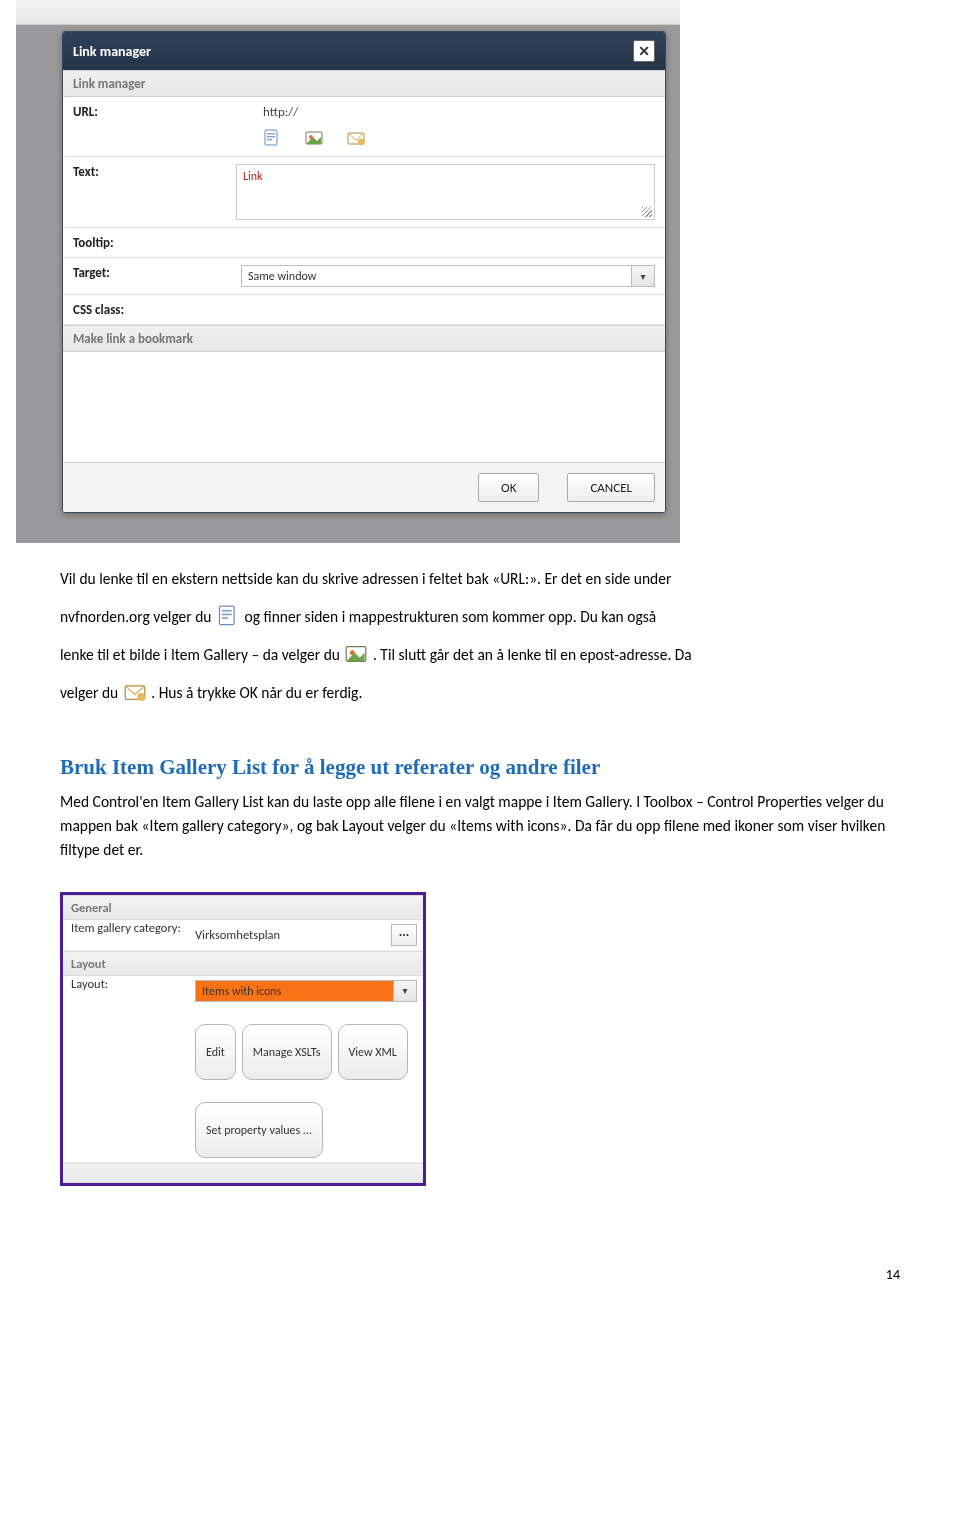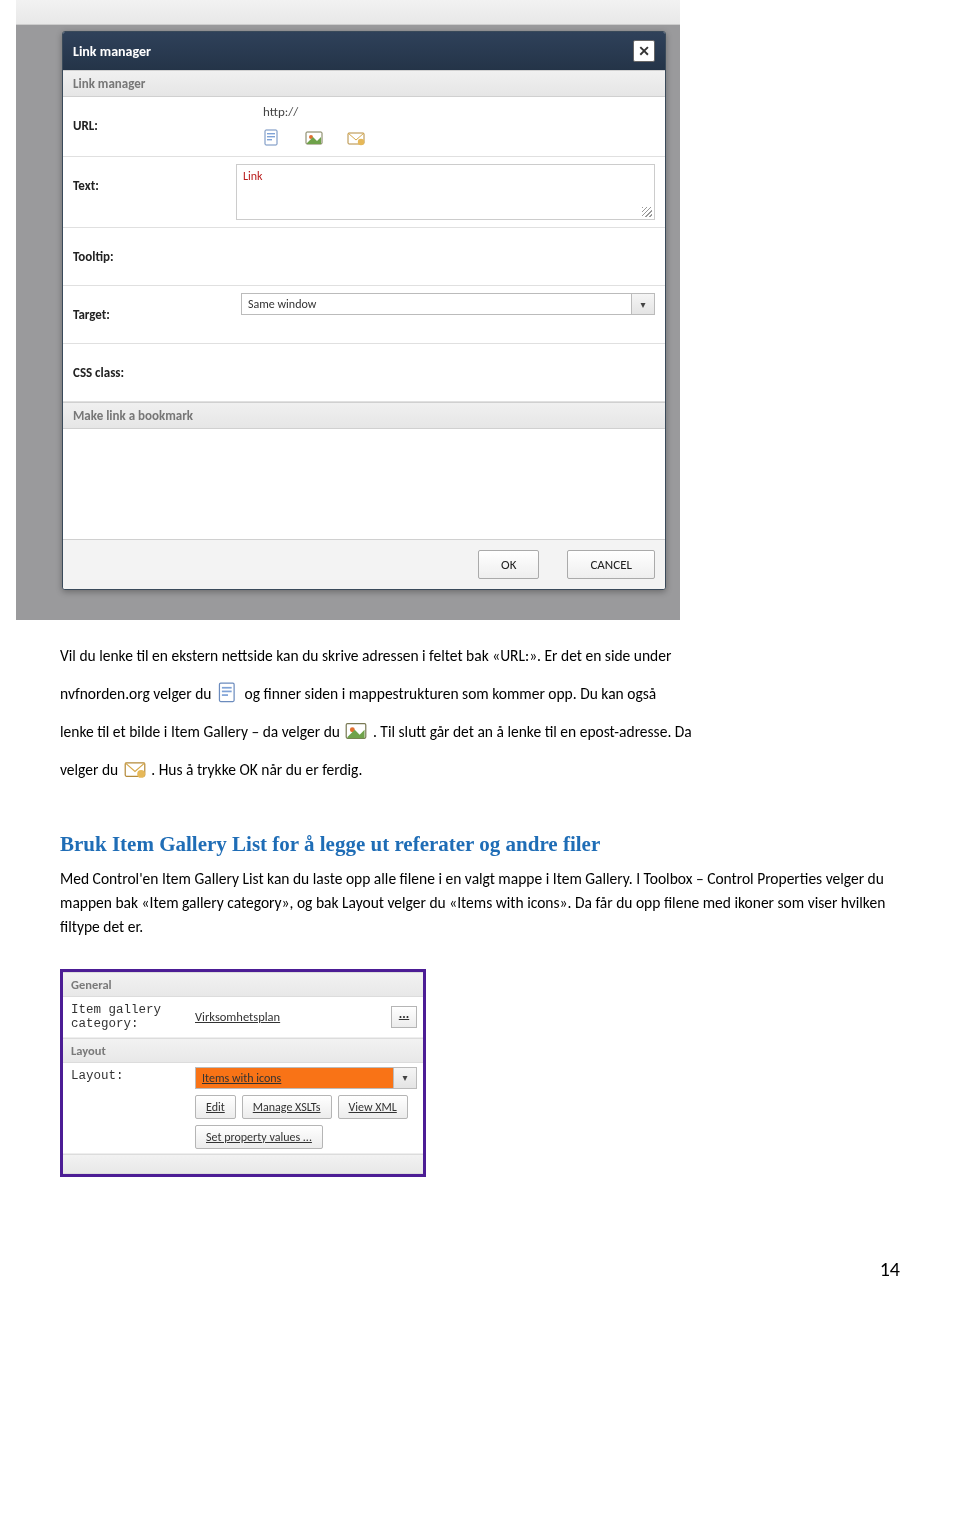--- a/index.html
+++ b/index.html
@@ -70,21 +70,21 @@
   }
   .form-row {
     display: flex;
     border-bottom: 1px solid #e0e0e0;
     font-size: 13px;
     color: #222;
   }
   .form-row:last-child { border-bottom: none; }
   .form-label {
     width: 180px;
-    padding: 21px 10px;
+    padding: 7px 10px;
     font-weight: bold;
   }
   .form-value {
     flex: 1;
     padding: 7px 10px 7px 0;
     display: flex;
     flex-direction: column;
     gap: 6px;
   }
   .value-text { color: #444; }
@@ -187,38 +187,36 @@
     border-top: 1px solid #dcdcdc;
     border-bottom: 1px solid #dcdcdc;
   }
   .props .prow {
     display: flex;
     padding: 0;
     border-bottom: 1px solid #eee;
   }
   .props .plabel {
     width: 110px;
-    padding: 6px 8px;
-    font-family: Liberation Mono, monospace;
+    padding: 0 8px;
   }
   .props .pval {
     flex: 1;
     padding: 4px 6px;
     display: flex;
     flex-direction: column;
-    gap: 6px;
+    gap: 22px;
     align-items: flex-start;
-    text-decoration: underline;
   }
   .small-btn {
     border: 1px solid #b5b5b5;
     background: linear-gradient(#fff,#ececec);
     font-size: 12px;
-    padding: 4px 10px;
-    border-radius: 2px;
+    padding: 20px 10px;
+    border-radius: 10px;
     cursor: pointer;
     color: #333;
   }
   .ellipsis-btn {
     border: 1px solid #b5b5b5;
     background: linear-gradient(#fff,#ececec);
     width: 24px; height: 20px;
     font-weight: bold;
     text-align: center;
     cursor: pointer;
@@ -231,21 +229,21 @@
     border: 1px solid #bbb;
     padding: 3px 24px 3px 6px;
     font-size: 12px;
     width: 190px;
     position: relative;
     display: inline-block;
     background: #f97316;
   }
   .page-num {
     text-align: right;
-    font-size: 20px;
+    font-size: 14px;
     margin-top: 80px;
   }
 </style>
 </head>
 <body>
 
 <div class="page">
 
   <div class="dialog-shell">
     <div class="toolbar-strip"></div>

